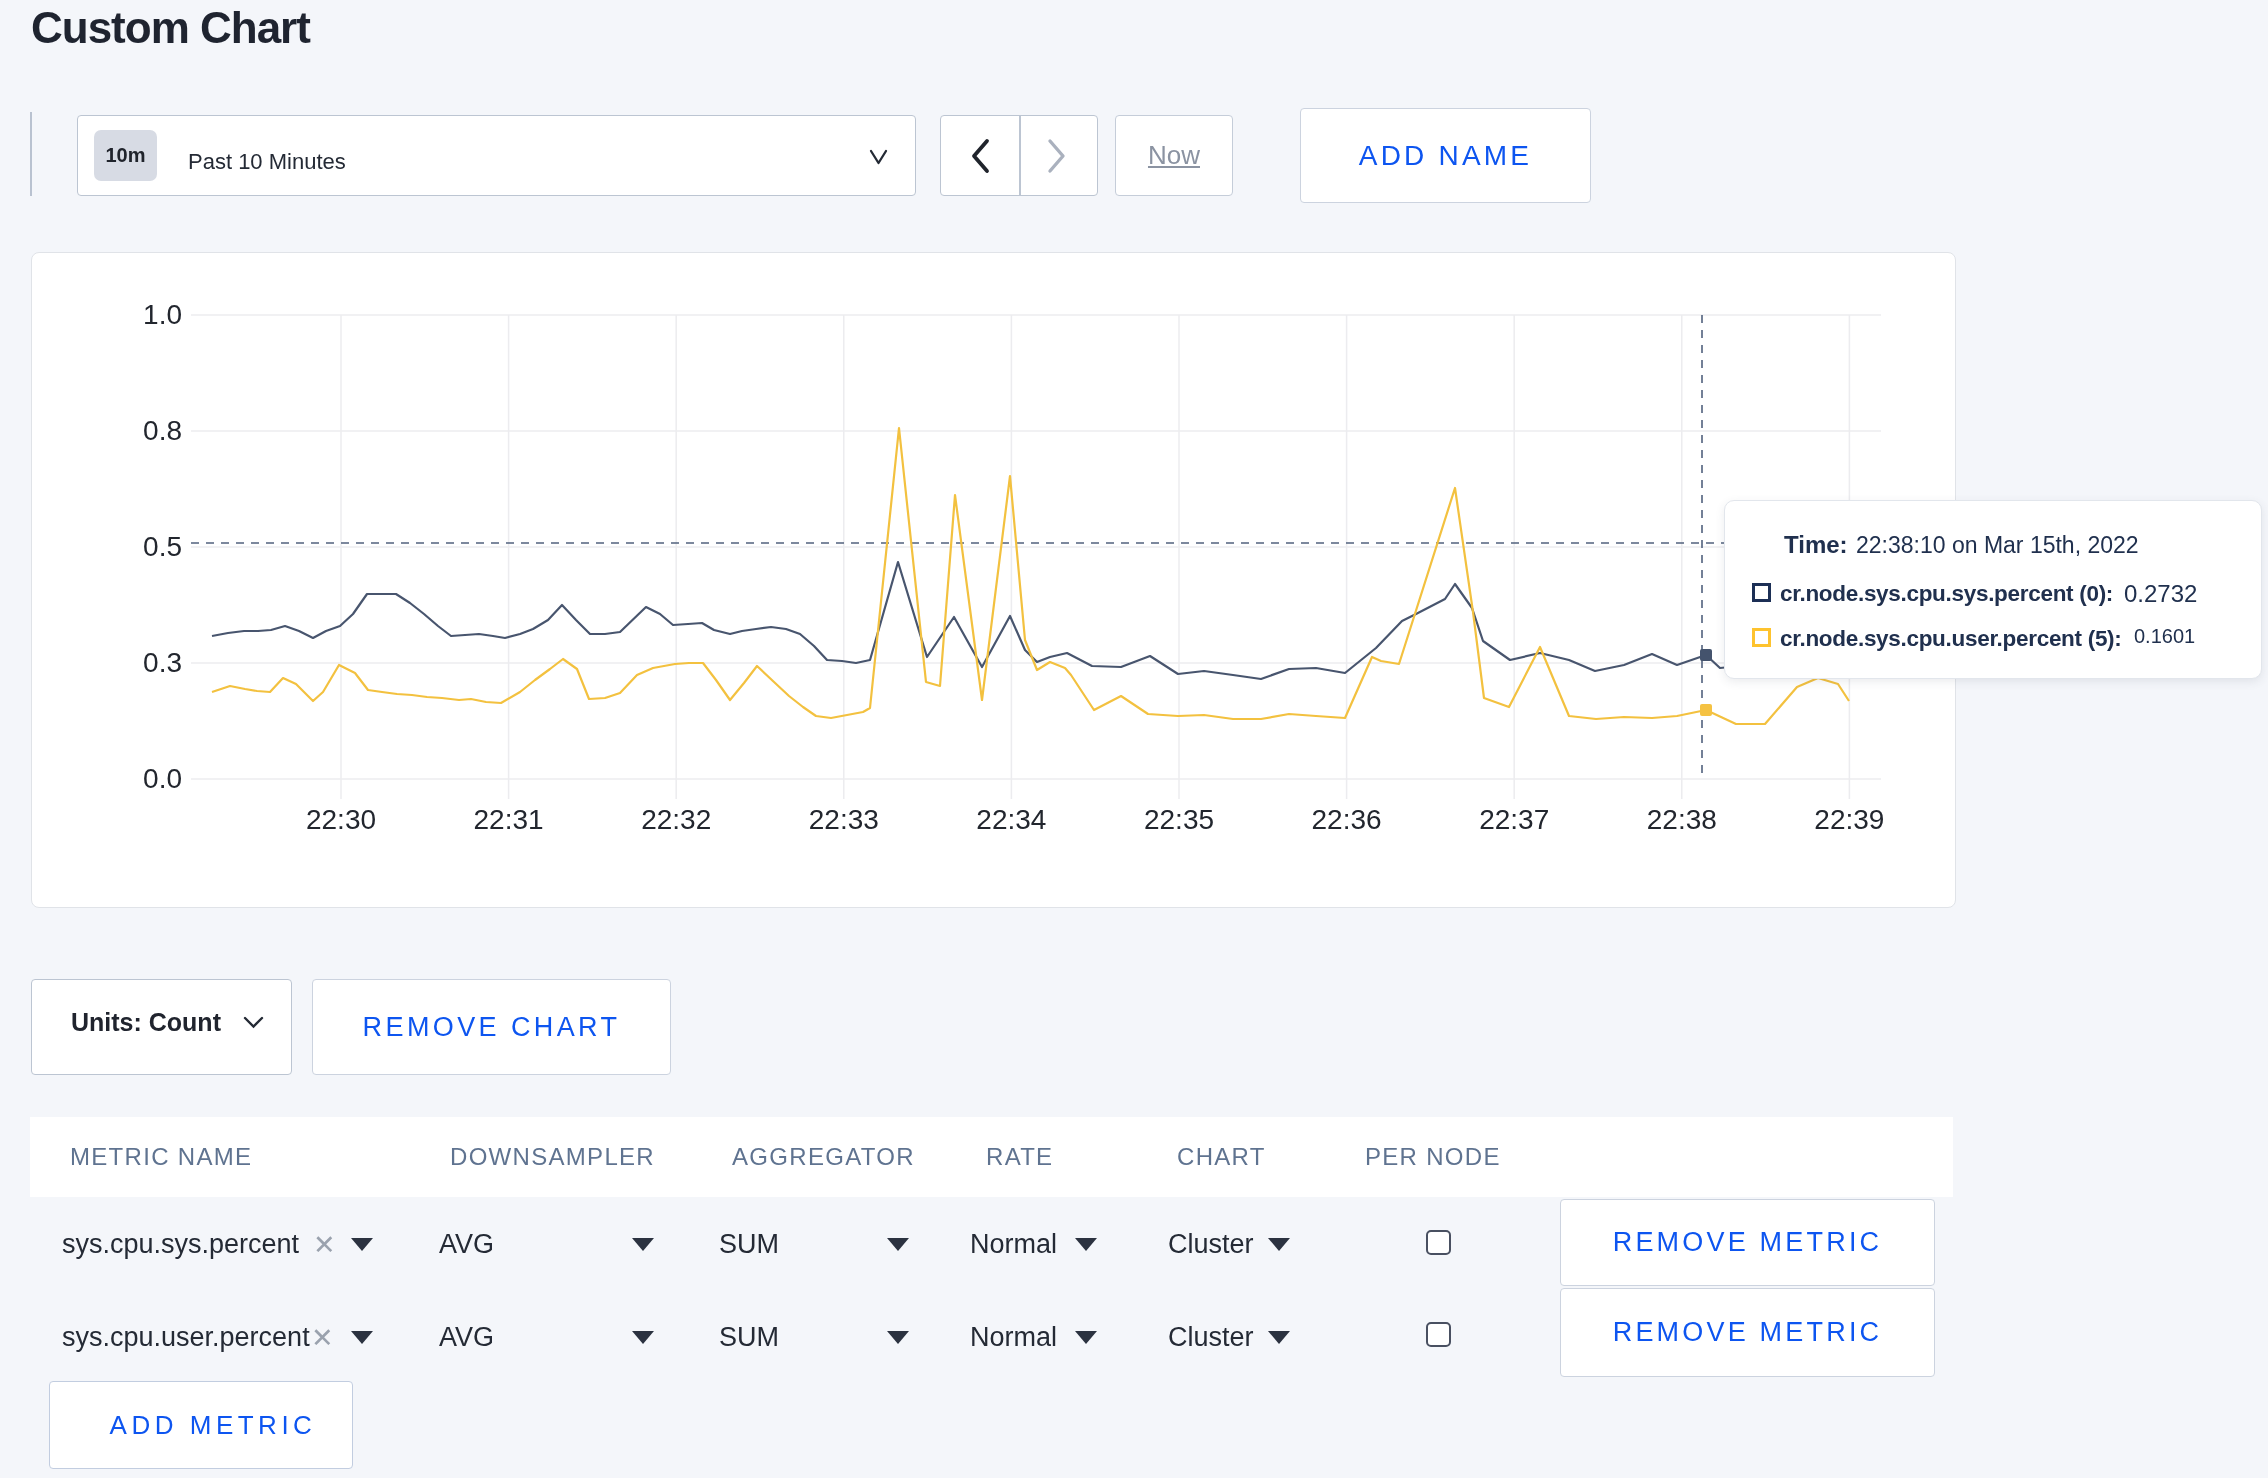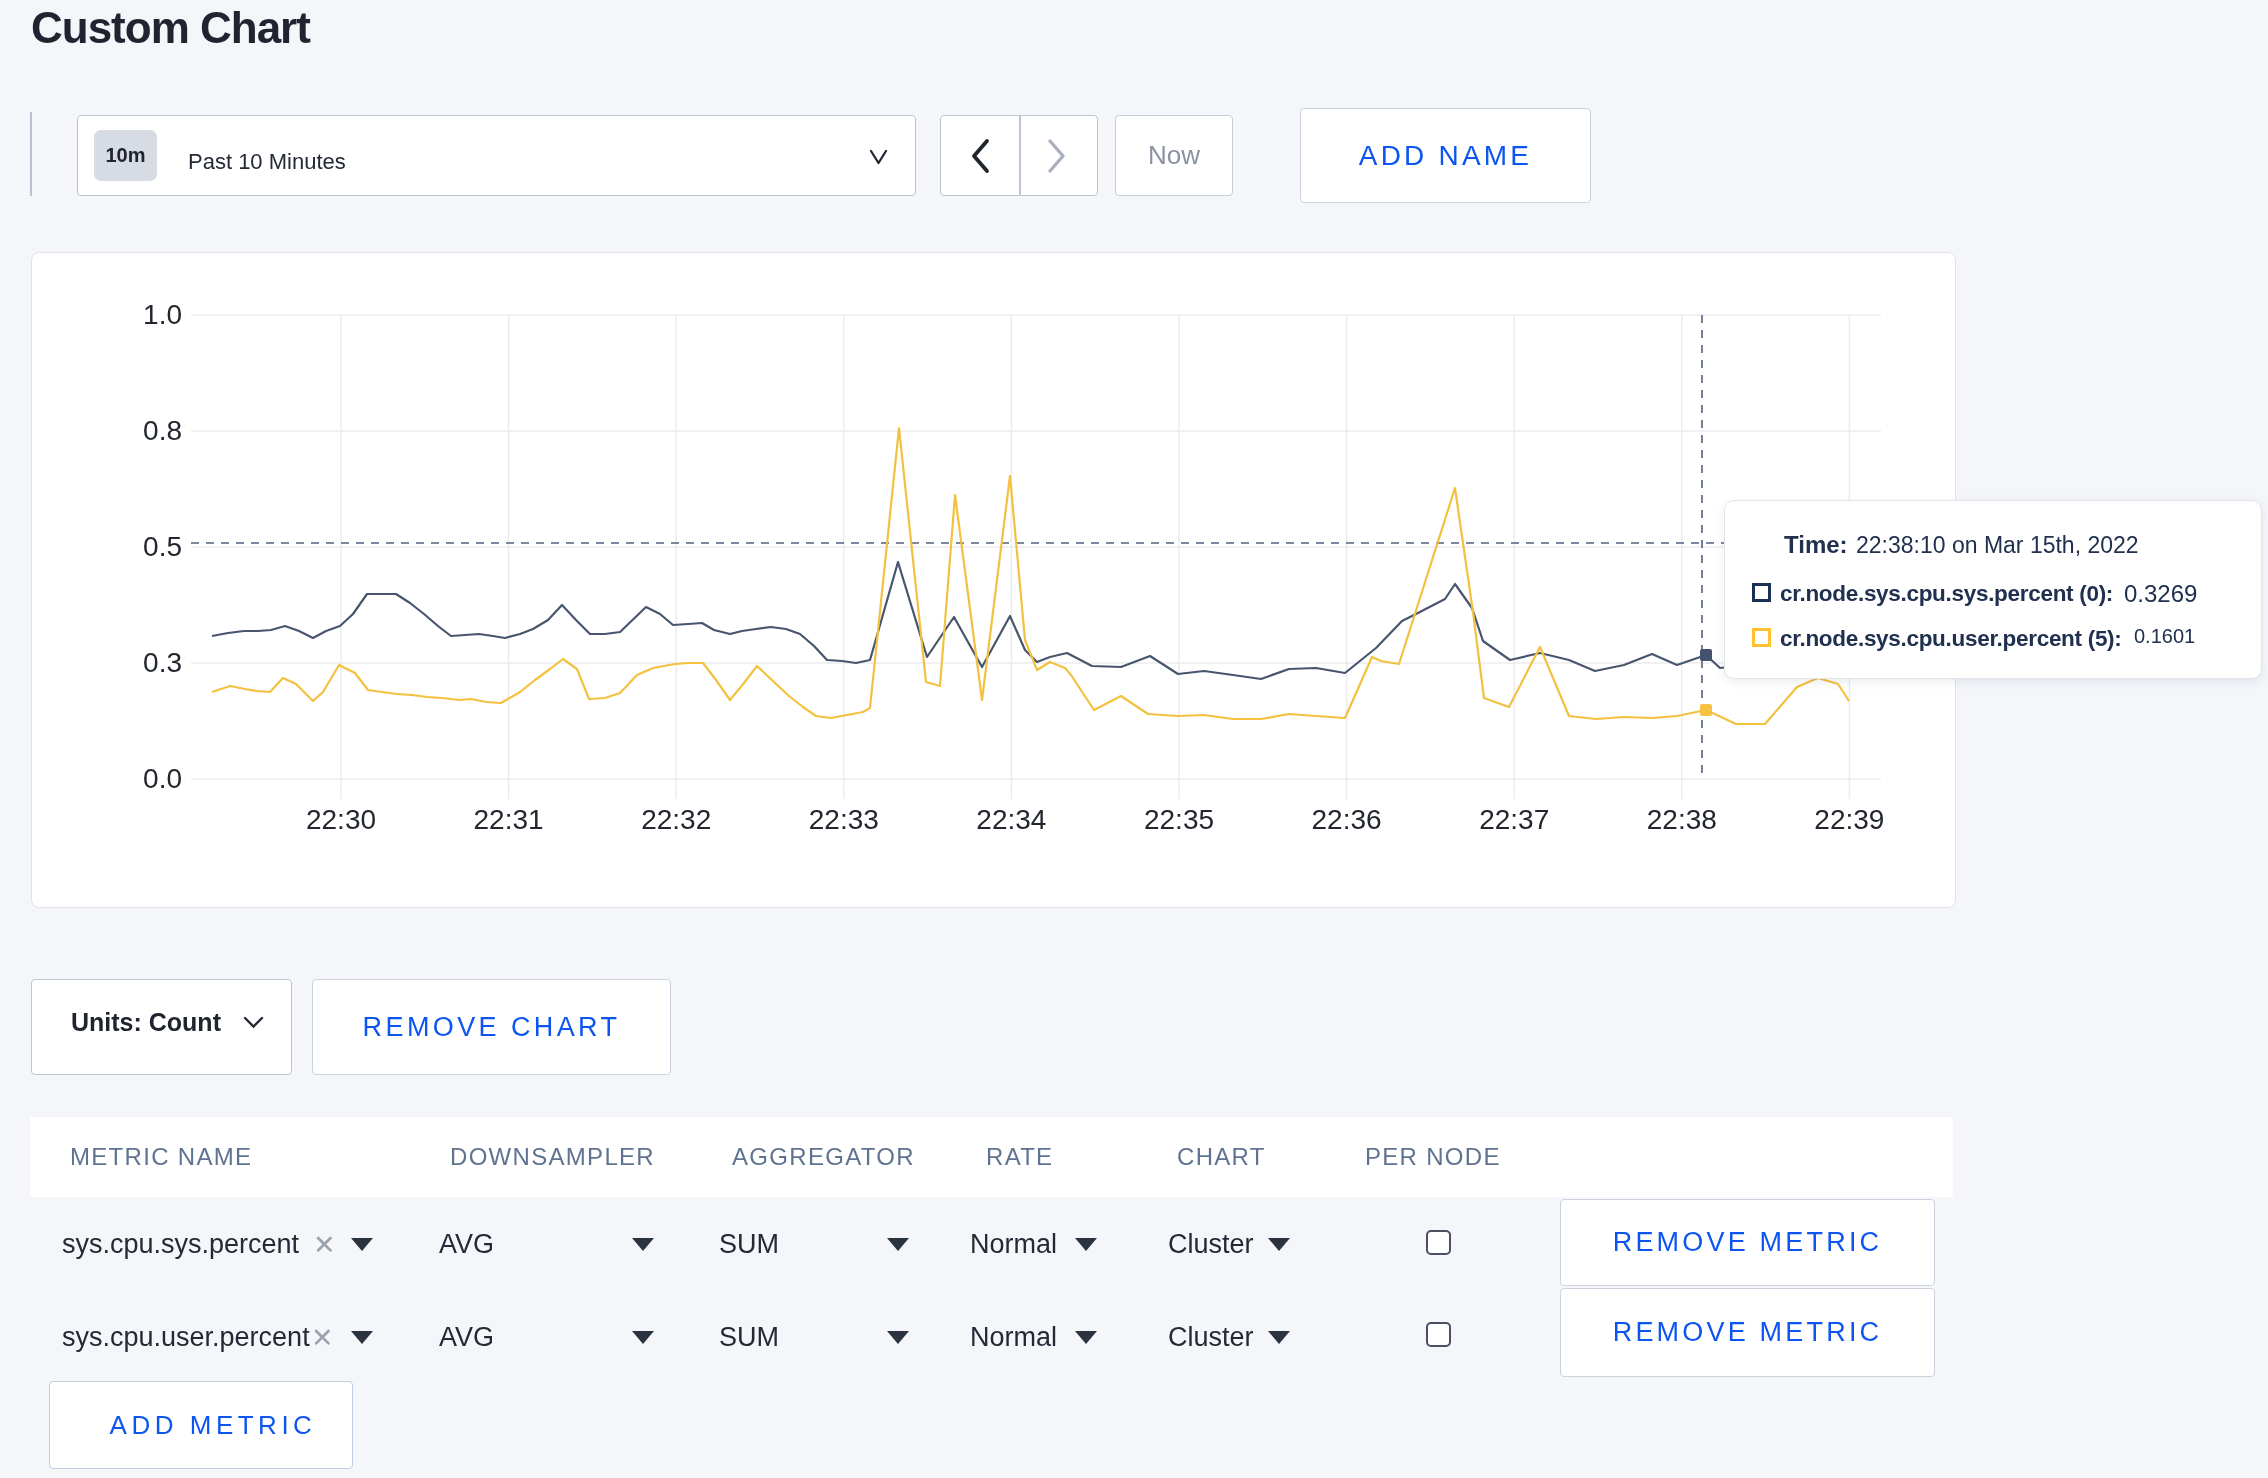--- a/index.html
+++ b/index.html
@@ -27,21 +27,21 @@
 <div class="box" style="left:940px; top:115px; width:158px; height:81px;"></div>
 <div class="abs" style="left:1019px; top:116px; width:1.5px; height:79px; background:#bcc5d2;"></div>
 <svg class="abs" style="left:969px; top:138px;" width="22" height="36" viewBox="0 0 22 36">
     <path d="M18 3 L5 18 L18 33" fill="none" stroke="#20242c" stroke-width="3.8" stroke-linecap="round" stroke-linejoin="round"></path>
   </svg>
 <svg class="abs" style="left:1046px; top:138px;" width="22" height="36" viewBox="0 0 22 36">
     <path d="M4 3 L17 18 L4 33" fill="none" stroke="#aab1be" stroke-width="3.4" stroke-linecap="round" stroke-linejoin="round"></path>
   </svg>
 
 <div class="box" style="left:1115px; top:115px; width:118px; height:81px; border-color:#c5cdd9;"></div>
-<div class="abs" style="left:1115px; top:115px; width:118px; height:81px; display:flex; align-items:center; justify-content:center; font-size:26px; color:#8b93a2;">Now</div>
+<div class="abs" style="left:1115px; top:115px; width:118px; height:81px; display:flex; align-items:center; justify-content:center; font-size:26px; color:#8b93a2;text-decoration:underline;">Now</div>
 
 <div class="btn" style="left:1300px; top:108px; width:291px; height:95px;">ADD NAME</div>
 
 <div class="abs" style="left:31px; top:252px; width:1925px; height:656px; background:#fff; border:1px solid #e0e3e8; border-radius:8px;"></div>
 
 <svg id="chartsvg" class="abs" style="left:0; top:0;" width="2268" height="1478" viewBox="0 0 2268 1478" font-family="Liberation Sans, sans-serif">
 <line x1="191" y1="315" x2="1881" y2="315" stroke="#ececef" stroke-width="1.5"></line>
 <line x1="191" y1="431" x2="1881" y2="431" stroke="#ececef" stroke-width="1.5"></line>
 <line x1="191" y1="547" x2="1881" y2="547" stroke="#ececef" stroke-width="1.5"></line>
 <line x1="191" y1="663" x2="1881" y2="663" stroke="#ececef" stroke-width="1.5"></line>
@@ -77,21 +77,21 @@
 <polyline points="212,692 230,686 245,689 257,691 270,692 283,678 296,684 313,701 323,692 339,665 355,673 368,690 382,692 397,694 412,695 427,697 442,698 459,700 471,699 486,702 501,703 520,692 535,680 550,669 563,659 577,669 589,699 605,698 620,693 637,675 653,668 675,664 689,663 703,663 716,680 730,700 744,683 757,666 774,682 789,696 803,707 816,716 831,718 847,715 863,712 870,708 899,428 926,682 940,686 955,495 982,700 1010,476 1025,640 1037,670 1050,662 1065,668 1071,675 1094,710 1121,696 1148,714 1178,716 1204,715 1233,719 1261,719 1289,714 1316,716 1345,718 1372,657 1381,661 1399,664 1455,488 1473,612 1484,698 1509,707 1540,647 1569,716 1596,719 1624,717 1652,718 1677,716 1706,710 1736,724 1765,724 1797,687 1818,678 1838,684 1849,701" fill="none" stroke="#f3c13f" stroke-width="2.2" stroke-linejoin="round"></polyline>
 <rect x="1700" y="649" width="12" height="12" rx="2" fill="#44536d"></rect>
 <rect x="1700" y="704" width="12" height="12" rx="2" fill="#f5c242"></rect>
 </svg>
 
 <div class="abs" style="left:1724px; top:500px; width:538px; height:179px; background:#fff; border:1px solid #e2e6ec; border-radius:10px; box-shadow:0 3px 10px rgba(60,70,90,0.10); color:#20304e;">
   <div class="abs" style="left:59px; top:30px; font-size:24px; font-weight:bold;">Time:</div>
   <div class="abs" style="left:131px; top:31px; font-size:23px;">22:38:10 on Mar 15th, 2022</div>
   <div class="abs" style="left:27px; top:82px; width:19px; height:19px; border:3.5px solid #1c2f55;"></div>
   <div class="abs" style="left:55px; top:80px; font-size:22.5px; font-weight:bold; letter-spacing:-0.3px;">cr.node.sys.cpu.sys.percent (0):</div>
-  <div class="abs" style="left:399px; top:79px; font-size:24px;">0.3269</div>
+  <div class="abs" style="left:399px; top:79px; font-size:24px;">0.2732</div>
   <div class="abs" style="left:27px; top:127px; width:19px; height:19px; border:3.5px solid #fec32e;"></div>
   <div class="abs" style="left:55px; top:125px; font-size:22.5px; font-weight:bold; letter-spacing:-0.3px;">cr.node.sys.cpu.user.percent (5):</div>
   <div class="abs" style="left:409px; top:124px; font-size:20px;">0.1601</div>
 </div>
 
 <div class="box" style="left:31px; top:979px; width:261px; height:96px;"></div>
 <div class="abs" style="left:71px; top:1008px; font-size:25px; font-weight:bold; color:#20242e;">Units: Count</div>
 <svg class="abs" style="left:243px; top:1016px;" width="21" height="13" viewBox="0 0 21 13">
     <path d="M2 2 L10.5 10.5 L19 2" fill="none" stroke="#242a35" stroke-width="2.4" stroke-linecap="round"></path>
   </svg>

